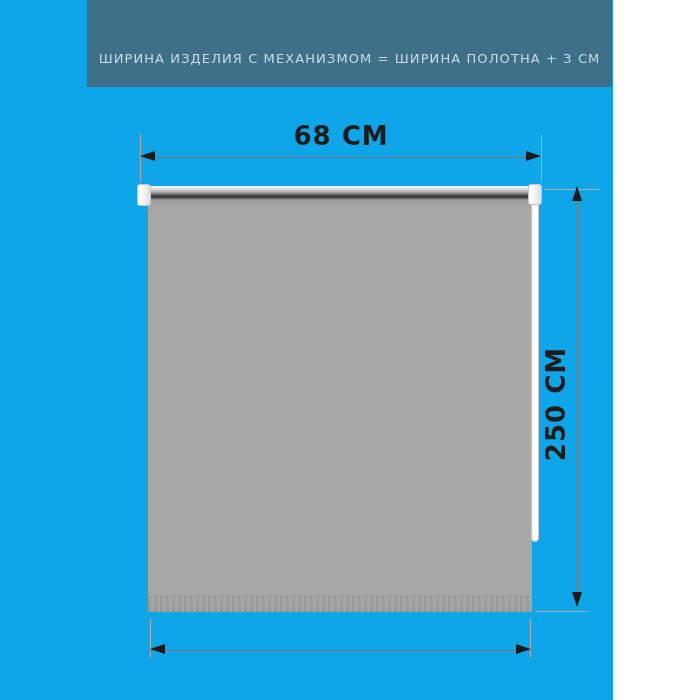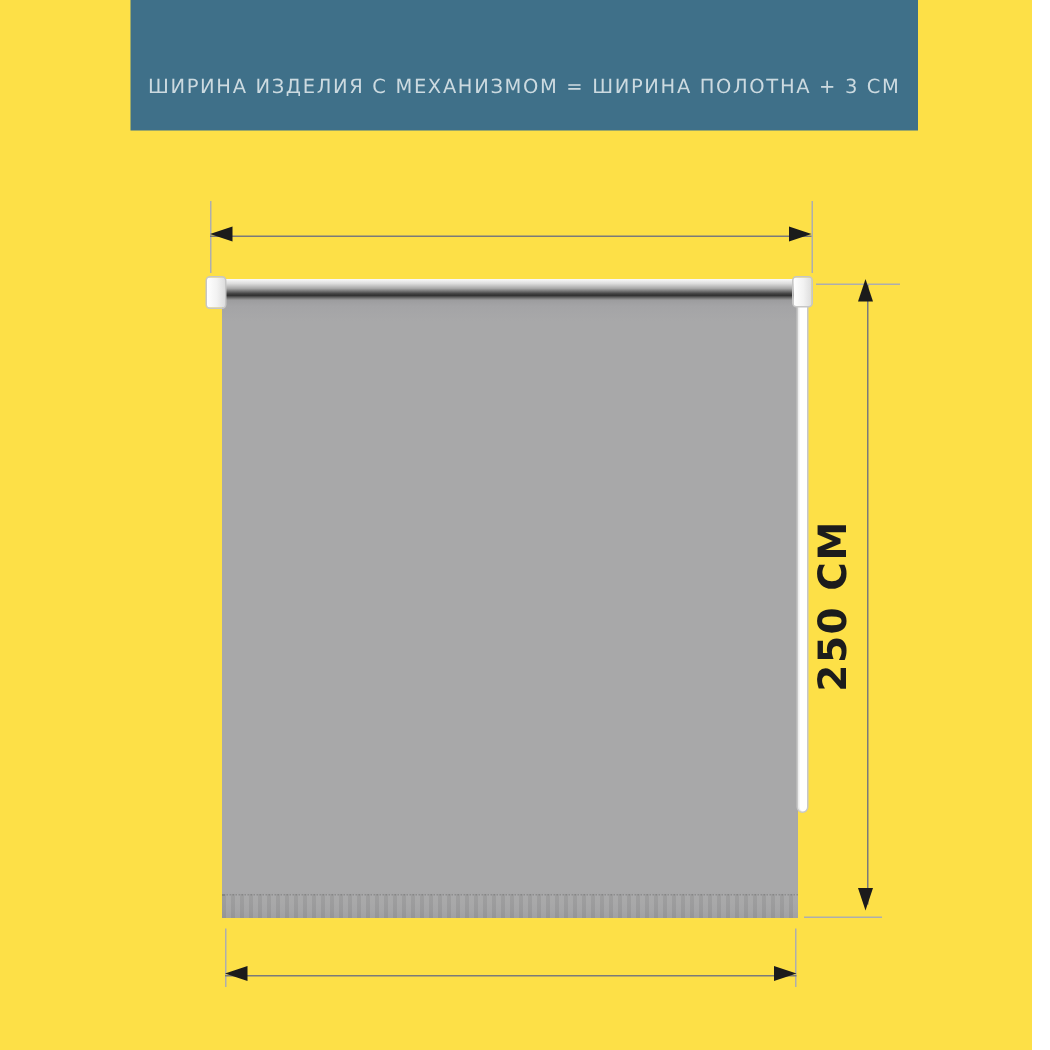--- a/index.html
+++ b/index.html
@@ -1,17 +1,17 @@
 <!DOCTYPE html>
 <html style="--banner-bg: #3F7089; --banner-fg: #CCDAE0; --fabric: #A8A8A9; --dim-text: #1C1C1C; --dim-line: #7A7A7A; --ext-line: #AEAEAE;"><head>
 <meta charset="utf-8">
 <style>
   html,body{margin:0;padding:0;background:#ffffff;}
   body{width:700px;height:700px;overflow:hidden;font-family:"DejaVu Sans","Liberation Sans",sans-serif;}
-  .stage{position:relative;width:688px;height:700px;background:#fde047;}
+  .stage{position:relative;width:613px;height:700px;background:#0ea5e9;}
 
   
   .banner{
     position:absolute;left:87px;top:0;width:525px;height:87px;
     background:var(--banner-bg,#3F7089);
     display:flex;align-items:flex-end;justify-content:center;
     padding-bottom:20px;box-sizing:border-box;
   }
   .banner-text{
     color:var(--banner-fg,#CCDAE0);
@@ -76,20 +76,21 @@
     <div class="banner-text">ШИРИНА ИЗДЕЛИЯ С МЕХАНИЗМОМ = ШИРИНА ПОЛОТНА + 3 СМ</div>
   </div>
 
   <div class="fabric"></div>
   <div class="hem"></div>
   <div class="chain"></div>
   <div class="tube"></div>
   <div class="bracket bracket-left"></div>
   <div class="bracket bracket-right"></div>
 
+  <div class="dim-label label-top">68 СМ</div>
   <div class="extline w1" style="left:140px;top:134px;height:48px;"></div>
   <div class="extline w1" style="left:541px;top:134px;height:48px;"></div>
   <div class="dimline h1" style="left:140px;top:157px;width:401px;"></div>
   <div class="ah ah-left" style="left:140px;top:151px;"></div>
   <div class="ah ah-right" style="left:526px;top:151px;"></div>
 
   <div class="dim-label label-right">250 СМ</div>
   <div class="extline h1" style="left:544px;top:189px;width:56px;"></div>
   <div class="extline h1" style="left:536px;top:611px;width:52px;"></div>
   <div class="dimline w1" style="left:578px;top:190px;height:413px;"></div>

